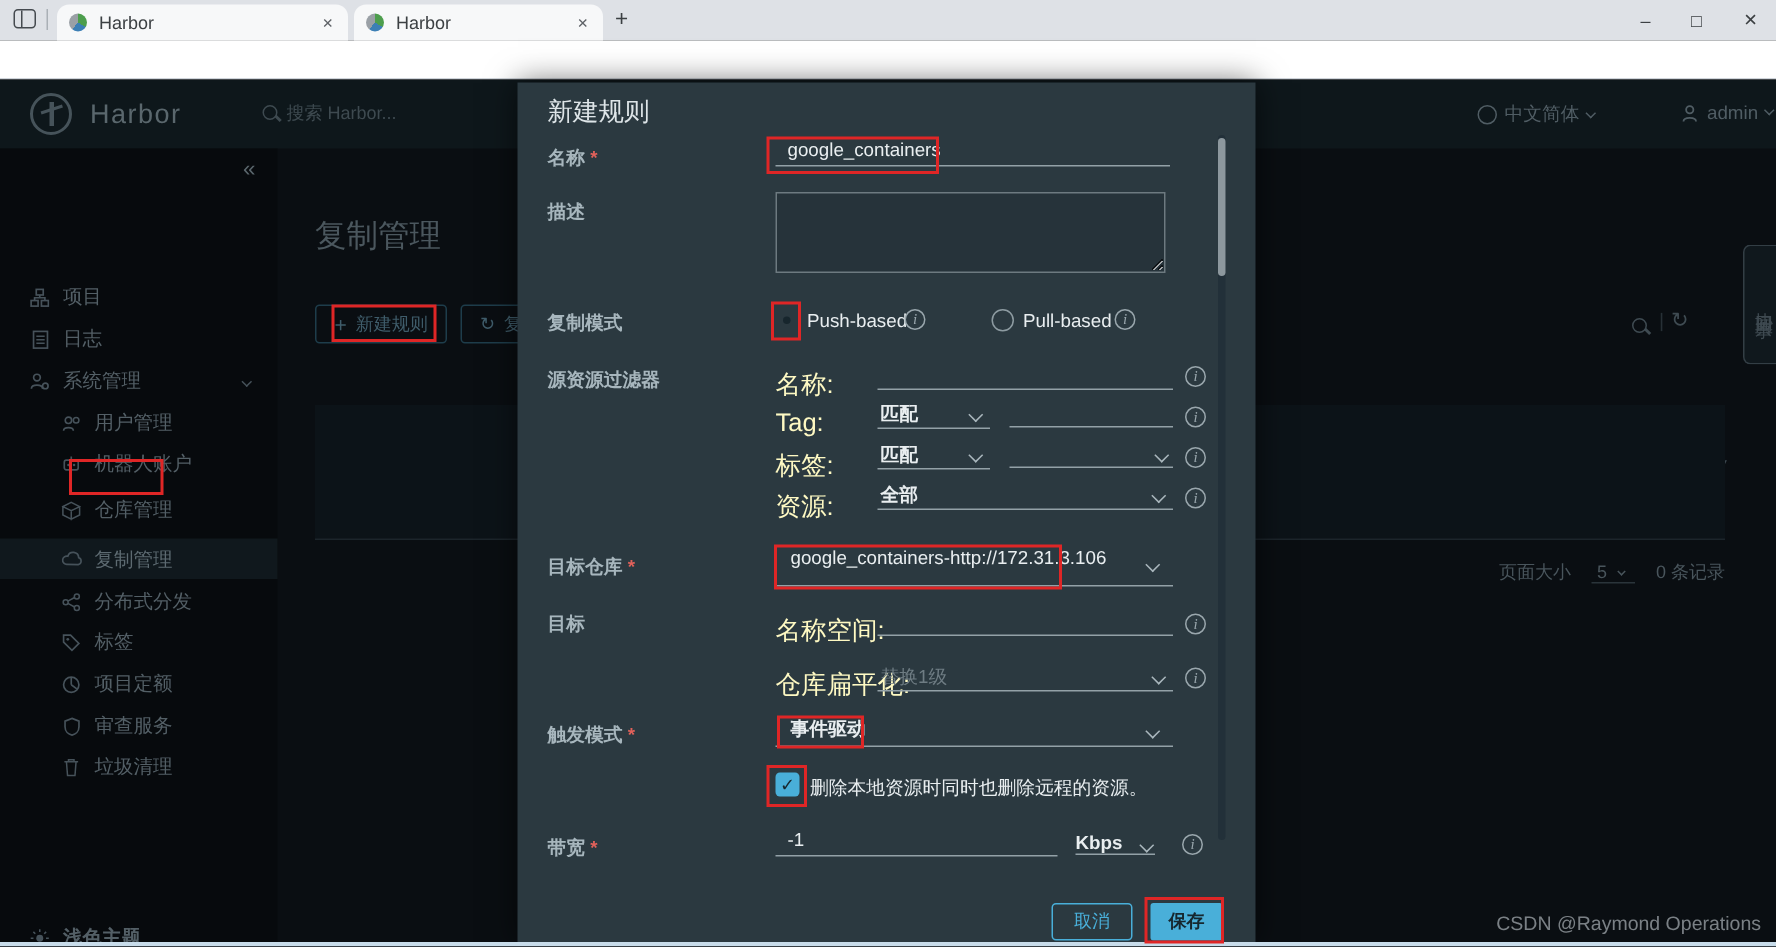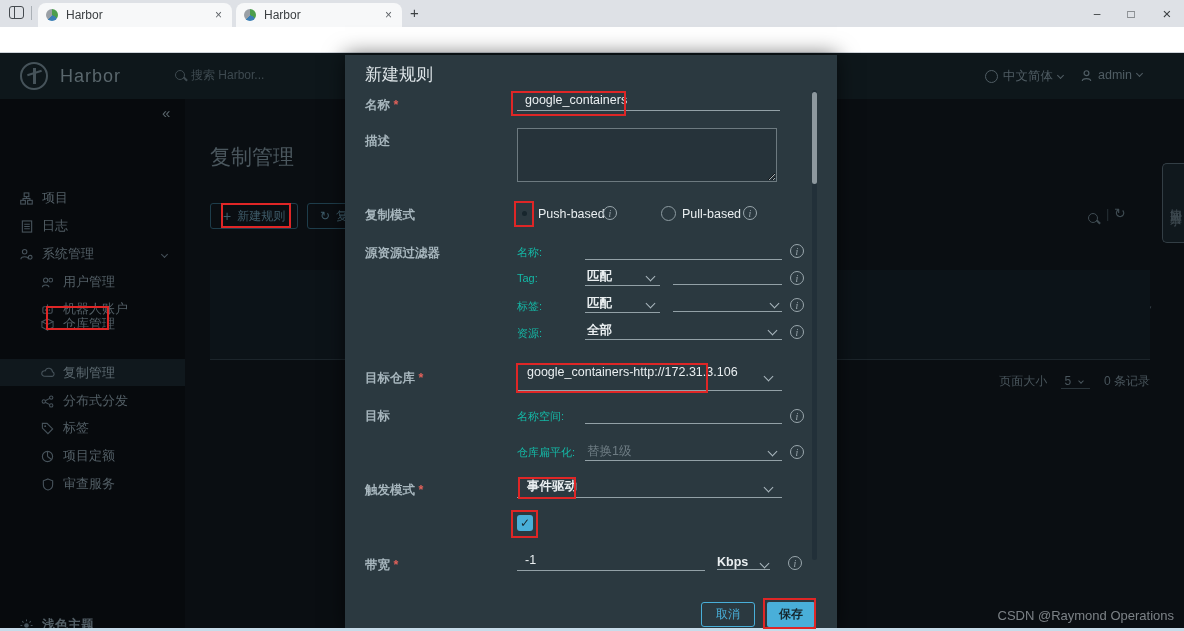--- a/index.html
+++ b/index.html
@@ -48,21 +48,21 @@
   .hcell { position:absolute; top:6px; }
   .vsep { position:absolute; top:4px; width:1px; height:18px; background:#242f36; }
   .pag { color:#49555c; font-size:12px; }
 
   
   .modal { left:345px; top:55px; width:492px; height:573px; background:#2b3940;
            box-shadow:0 0 20px rgba(0,0,0,.6); }
   .m-title { color:#dee5e8; font-size:17px; }
   .m-label { position:absolute; left:20px; color:#a7b6bd; font-size:12.5px; font-weight:bold; }
   .req::after { content:" *"; color:#e0615a; font-weight:bold; }
-  .m-sub { color:#14b8a6; font-size:11px; }
+  .m-sub { color:#fef9c3; font-size:17px; }
   .u-line { border-bottom:1px solid #93a1a7; }
   .m-input { background:transparent; border:none; outline:none; border-bottom:1px solid #93a1a7;
              color:#e9eef0; font-size:12.5px; padding:2px 8px 3px 8px; }
   .m-text { color:#e9eef0; font-size:12.5px; }
   .dimtext { color:#6e7c83; font-size:12.5px; }
   .chev { display:inline-block; width:7px; height:7px; border-right:1.6px solid #aab7bd;
           border-bottom:1.6px solid #aab7bd; transform:rotate(45deg); }
   .info { display:inline-flex; width:14px; height:14px; border:1px solid #9aa7ad; border-radius:50%;
           color:#9aa7ad; font-size:10px; align-items:center; justify-content:center; font-style:italic;
           font-family:"Liberation Serif",serif; }
@@ -170,21 +170,21 @@
       <span class="abs hsearch" style="left:175px;top:15px;display:flex;align-items:center;gap:6px;color:#3e4a50;">
         <span class="mag"></span>
         <input placeholder="搜索 Harbor..." style="">
       </span>
 
       <span class="abs hright" style="left:985px;top:15px;">
         <span style="width:13px;height:13px;border:1.3px solid #505d64;border-radius:50%;display:inline-block;"></span>
         <span>中文简体</span>
         <span class="chev" style="border-color:#505d64;width:5px;height:5px;margin-top:-3px;"></span>
       </span>
-      <span class="abs hright" style="left:1080px;top:15px;text-align:right;">
+      <span class="abs hright" style="left:1120px;top:15px;text-align:right;">
         <svg width="13" height="13" viewBox="0 0 14 14">
           <circle cx="7" cy="4.5" r="2.6" fill="none" stroke="#505d64" stroke-width="1.3"></circle>
           <path d="M2.5 13 c0-3.5 9-3.5 9 0" fill="none" stroke="#505d64" stroke-width="1.3"></path>
         </svg>
         <span>admin</span>
         <span class="chev" style="border-color:#505d64;width:5px;height:5px;margin-top:-3px;"></span>
       </span>
     </div>
 
     <div class="abs sidebar">
@@ -238,21 +238,21 @@
         <span class="sicon">
           <svg width="13" height="13" viewBox="0 0 14 14">
               <rect x="2" y="4" width="10" height="7" rx="1.5" fill="none" stroke="#46525a" stroke-width="1.2"></rect>
               <path d="M7 1.5v2.5" stroke="#46525a" stroke-width="1.2"></path>
               <circle cx="5" cy="7.5" r="0.9" fill="#46525a"></circle>
               <circle cx="9" cy="7.5" r="0.9" fill="#46525a"></circle>
             </svg>
         </span>
         <span>机器人账户</span>
       </div>
-      <div class="sitem" style="top:212px;padding-left:40px;">
+      <div class="sitem" style="top:228px;padding-left:40px;">
         <span class="sicon">
           <svg width="13" height="13" viewBox="0 0 14 14">
               <path d="M7 1 L13 4 L7 7 L1 4 Z M1 4v6l6 3 6-3V4 M7 7v7" fill="none" stroke="#46525a" stroke-width="1.1"></path>
             </svg>
         </span>
         <span>仓库管理</span>
       </div>
       <div class="sitem" style="top:261px;padding-left:40px;color:#5d6a71;">
         <span class="sicon">
           <svg width="14" height="13" viewBox="0 0 15 14">
@@ -290,20 +290,28 @@
         </span>
         <span>标签</span>
       </div>
       <div class="sitem" style="top:372px;padding-left:40px;">
         <span class="sicon">
           <svg width="12" height="13" viewBox="0 0 12 14">
               <path d="M6 1 L11 3 V7 C11 10.5 8.5 12.5 6 13 C3.5 12.5 1 10.5 1 7 V3 Z" fill="none" stroke="#46525a" stroke-width="1.2"></path>
             </svg>
         </span>
         <span>审查服务</span>
+      </div>
+      <div class="sitem" style="top:399px;padding-left:40px;">
+        <span class="sicon">
+          <svg width="11" height="13" viewBox="0 0 12 14">
+              <path d="M1 3h10 M4 3V1.5h4V3 M2.5 3l0.8 10h5.4l0.8-10" fill="none" stroke="#46525a" stroke-width="1.1"></path>
+            </svg>
+        </span>
+        <span>垃圾清理</span>
       </div>
 
       <div class="sitem" style="top:513px;padding-left:19px;font-weight:bold;">
         <span class="sicon">
           <svg width="13" height="13" viewBox="0 0 14 14">
               <circle cx="7" cy="7" r="2.5" fill="#46525a"></circle>
               <path d="M7 0.5v2 M7 11.5v2 M0.5 7h2 M11.5 7h2 M2.4 2.4l1.4 1.4 M10.2 10.2l1.4 1.4 M11.6 2.4l-1.4 1.4 M3.8 10.2l-1.4 1.4" stroke="#46525a" stroke-width="1.1"></path>
             </svg>
         </span>
         <span>浅色主题</span>
@@ -435,20 +443,21 @@
     <span class="m-label req" style="top:427px;">触发模式</span>
     <span class="abs u-line m-text" style="left:172px;top:423px;width:265px;height:20px;padding-left:10px;font-weight:bold;">
       <span>事件驱动</span>
       <span class="chev" style="position:absolute;right:10px;top:6px;"></span>
     </span>
 
     
     <span class="abs checkbox" style="left:172px;top:460px;">
       <span>✓</span>
     </span>
+    <span class="abs m-text" style="left:195px;top:462px;">删除本地资源时同时也删除远程的资源。</span>
 
     
     <span class="m-label req" style="top:502px;">带宽</span>
     <input class="abs m-input" style="left: 172px; top: 496px; width: 188px;" value="-1">
     <span class="abs u-line m-text" style="left:372px;top:500px;width:53px;font-weight:bold;">
       <span>Kbps</span>
       <span class="chev" style="position:absolute;right:2px;top:5px;"></span>
     </span>
     <span class="abs info" style="left:443px;top:501px;">i</span>
 

